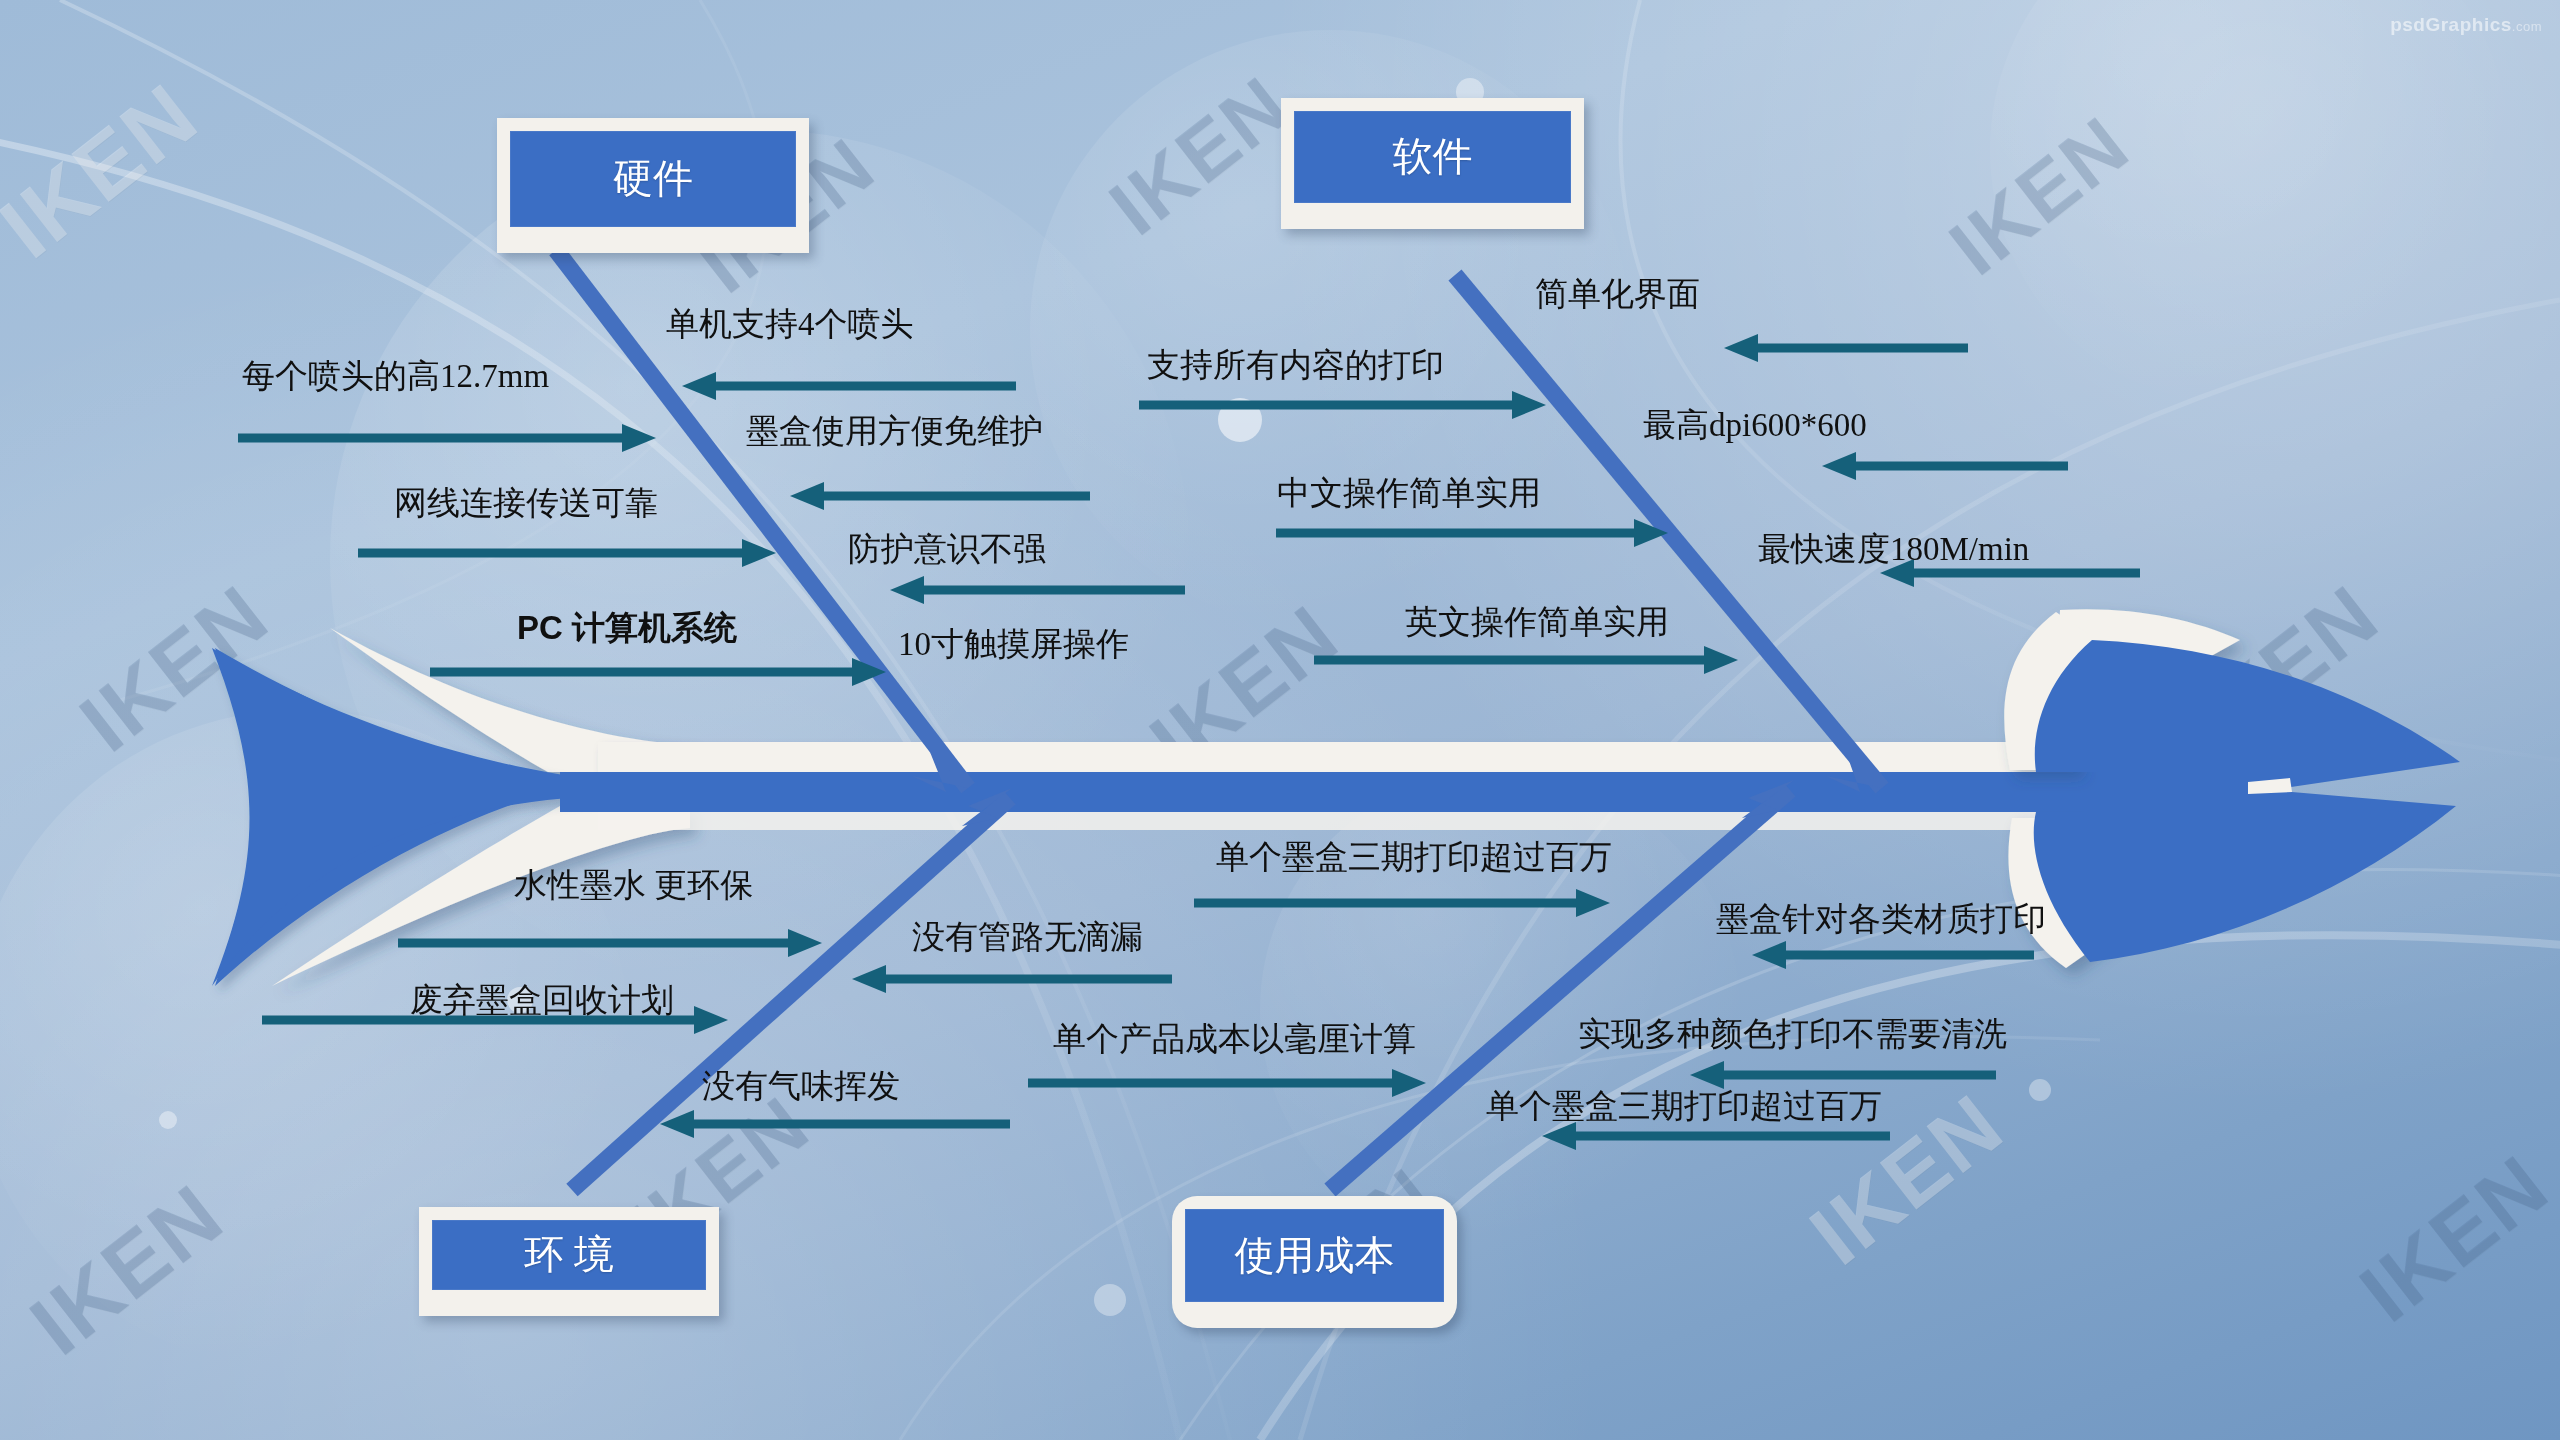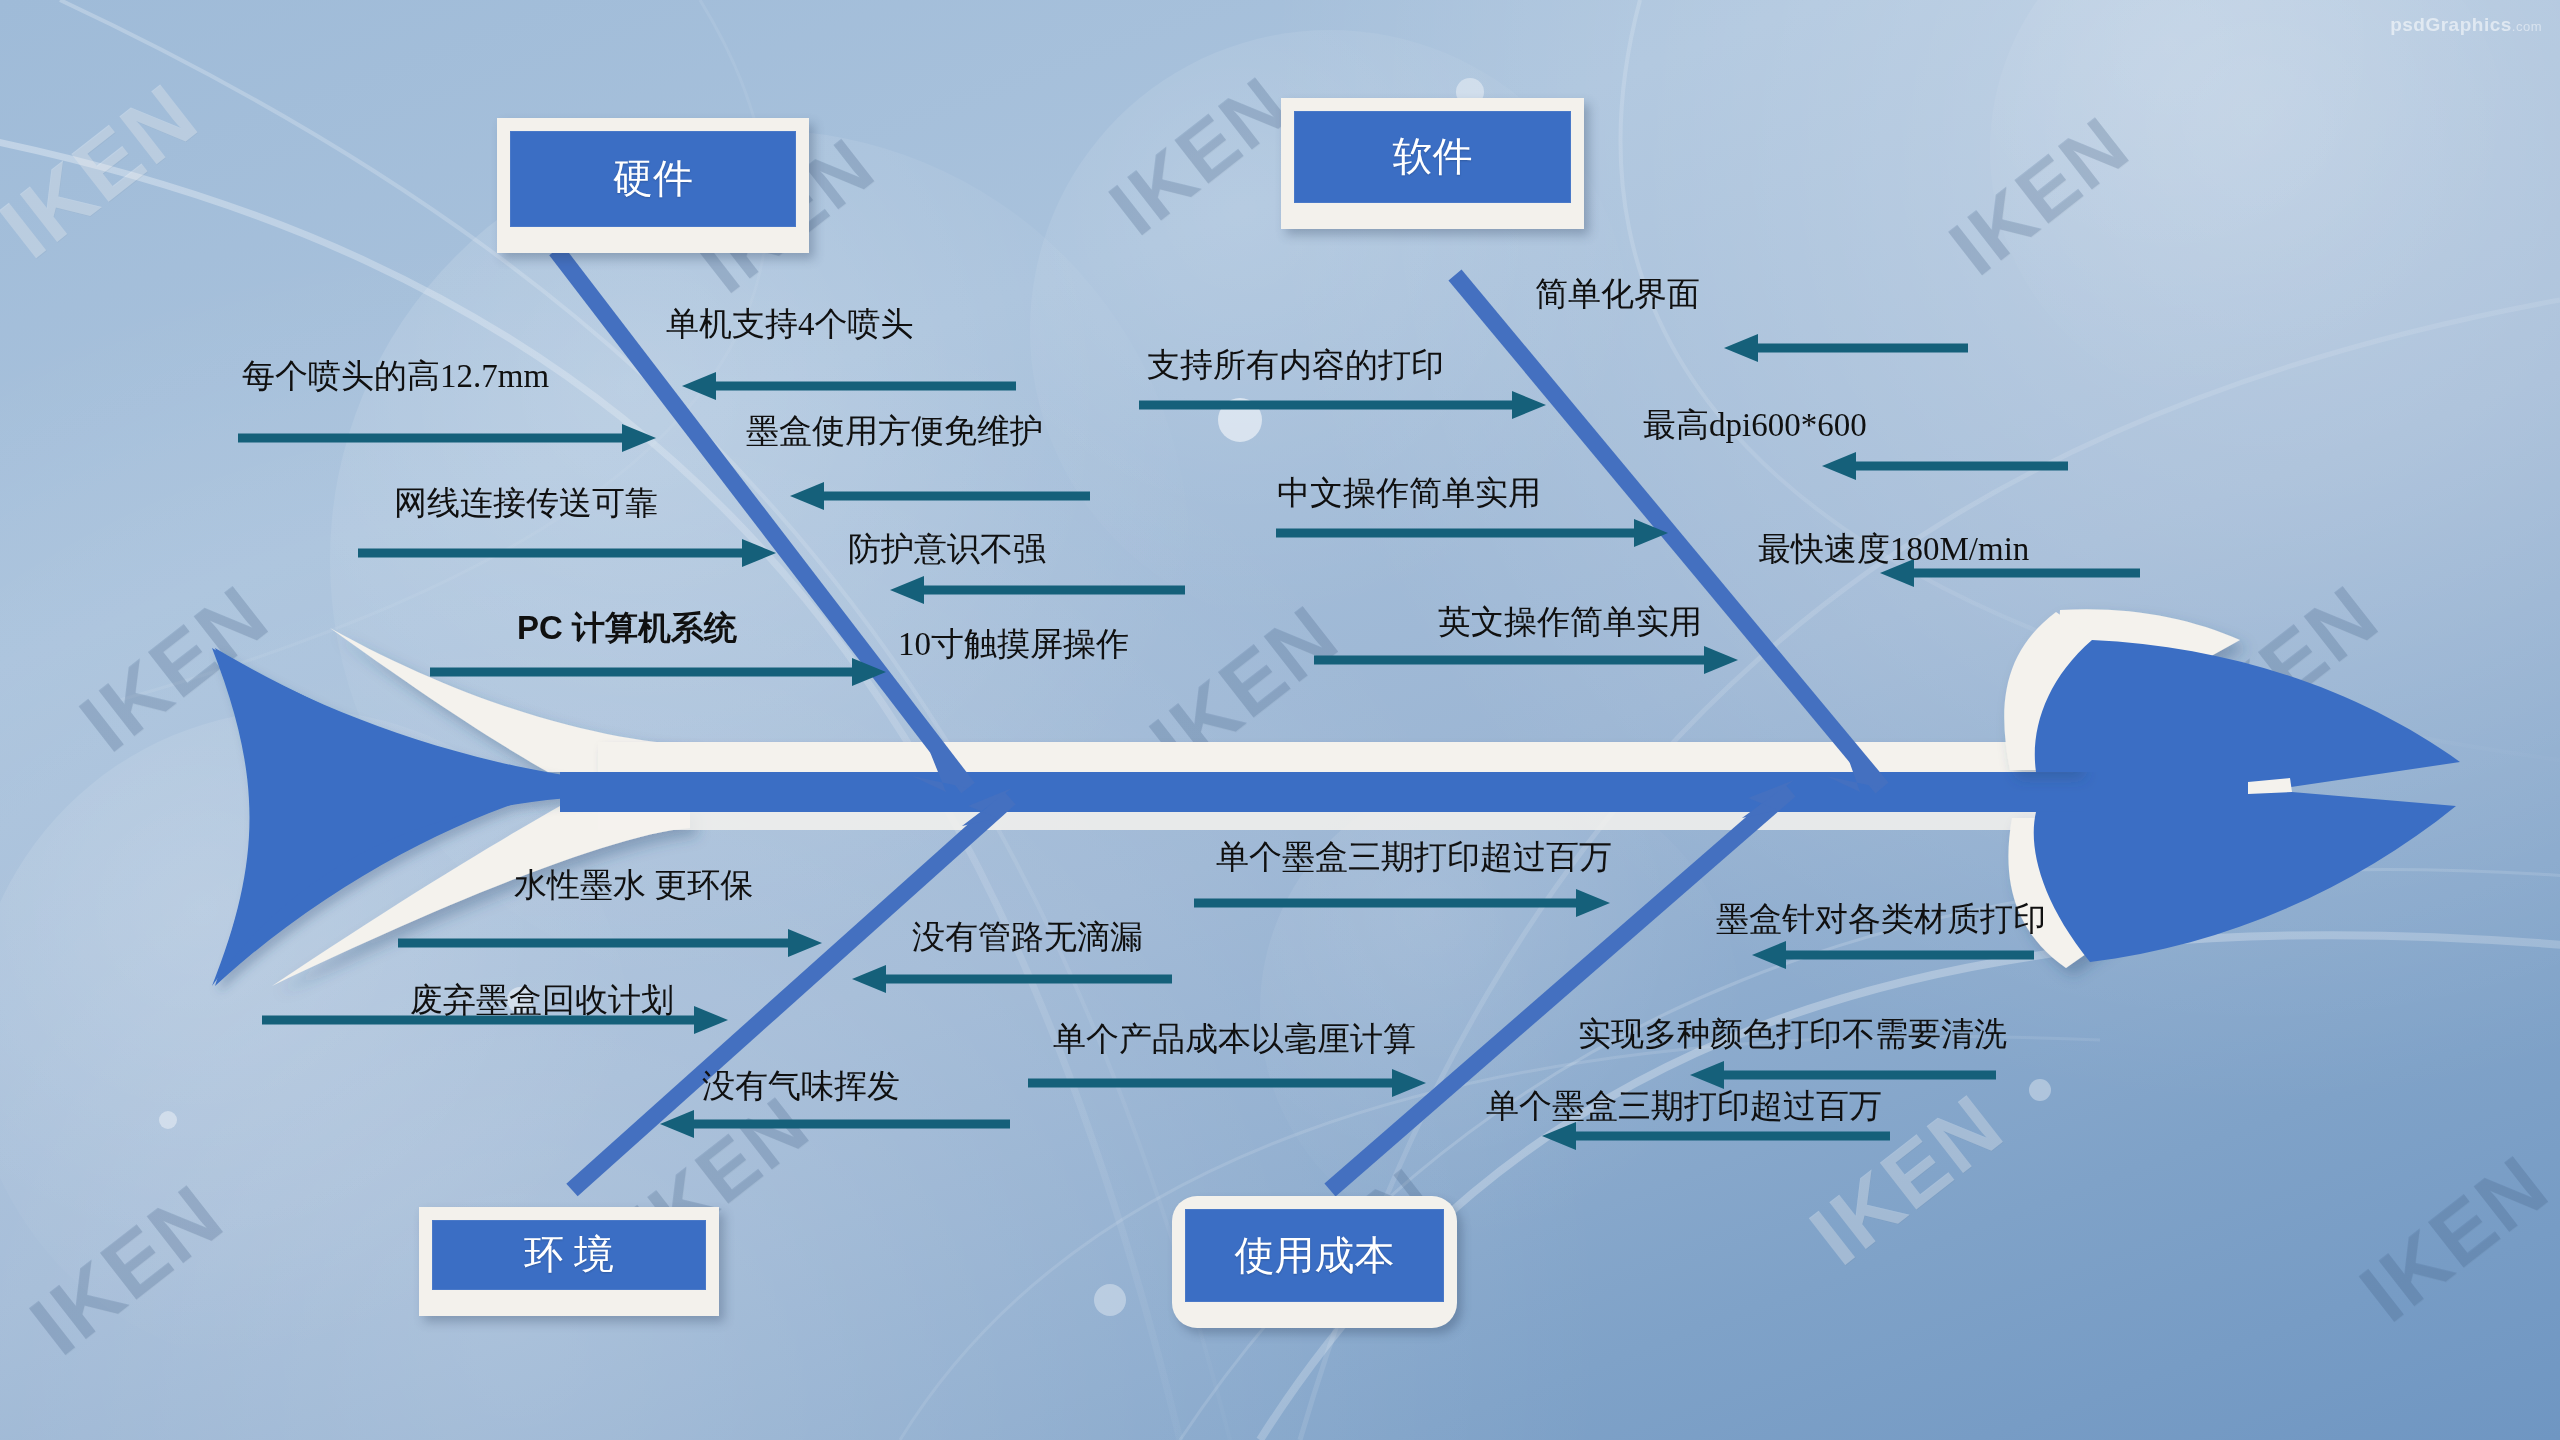--- a/index.html
+++ b/index.html
@@ -308,21 +308,21 @@
   <div class="lbl" style="left:746px;top:415px;">墨盒使用方便免维护</div>
   <div class="lbl" style="left:848px;top:533px;">防护意识不强</div>
   <div class="lbl sans" style="left:517px;top:611px;">PC  计算机系统</div>
   <div class="lbl mix" style="left:898px;top:628px;">10寸触摸屏操作</div>
 
   <div class="lbl" style="left:1535px;top:278px;">简单化界面</div>
   <div class="lbl" style="left:1147px;top:349px;">支持所有内容的打印</div>
   <div class="lbl mix" style="left:1643px;top:409px;">最高dpi600*600</div>
   <div class="lbl" style="left:1277px;top:477px;">中文操作简单实用</div>
   <div class="lbl mix" style="left:1758px;top:533px;">最快速度180M/min</div>
-  <div class="lbl" style="left:1405px;top:606px;margin-left:33px;">英文操作简单实用</div>
+  <div class="lbl" style="left:1405px;top:606px;">英文操作简单实用</div>
 
   <div class="lbl" style="left:514px;top:869px;">水性墨水  更环保</div>
   <div class="lbl" style="left:912px;top:921px;">没有管路无滴漏</div>
   <div class="lbl" style="left:410px;top:984px;">废弃墨盒回收计划</div>
   <div class="lbl" style="left:702px;top:1070px;">没有气味挥发</div>
 
   <div class="lbl" style="left:1216px;top:841px;">单个墨盒三期打印超过百万</div>
   <div class="lbl" style="left:1716px;top:903px;">墨盒针对各类材质打印</div>
   <div class="lbl" style="left:1053px;top:1023px;">单个产品成本以毫厘计算</div>
   <div class="lbl" style="left:1578px;top:1018px;">实现多种颜色打印不需要清洗</div>

